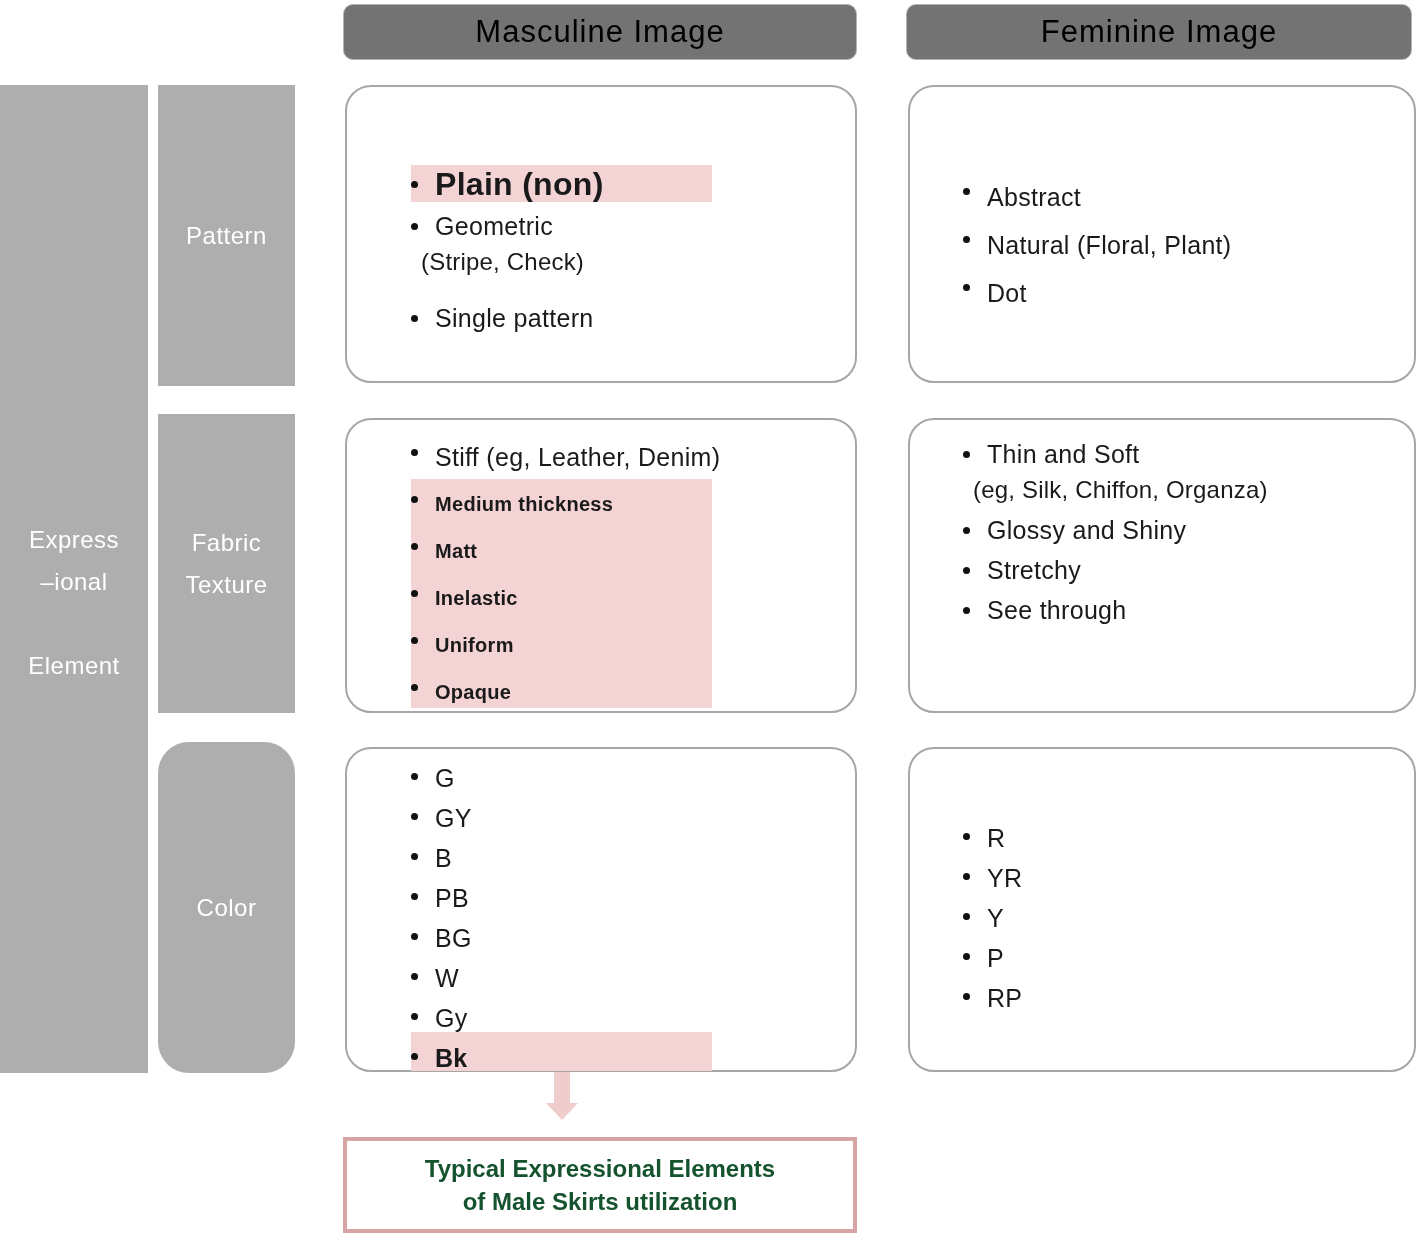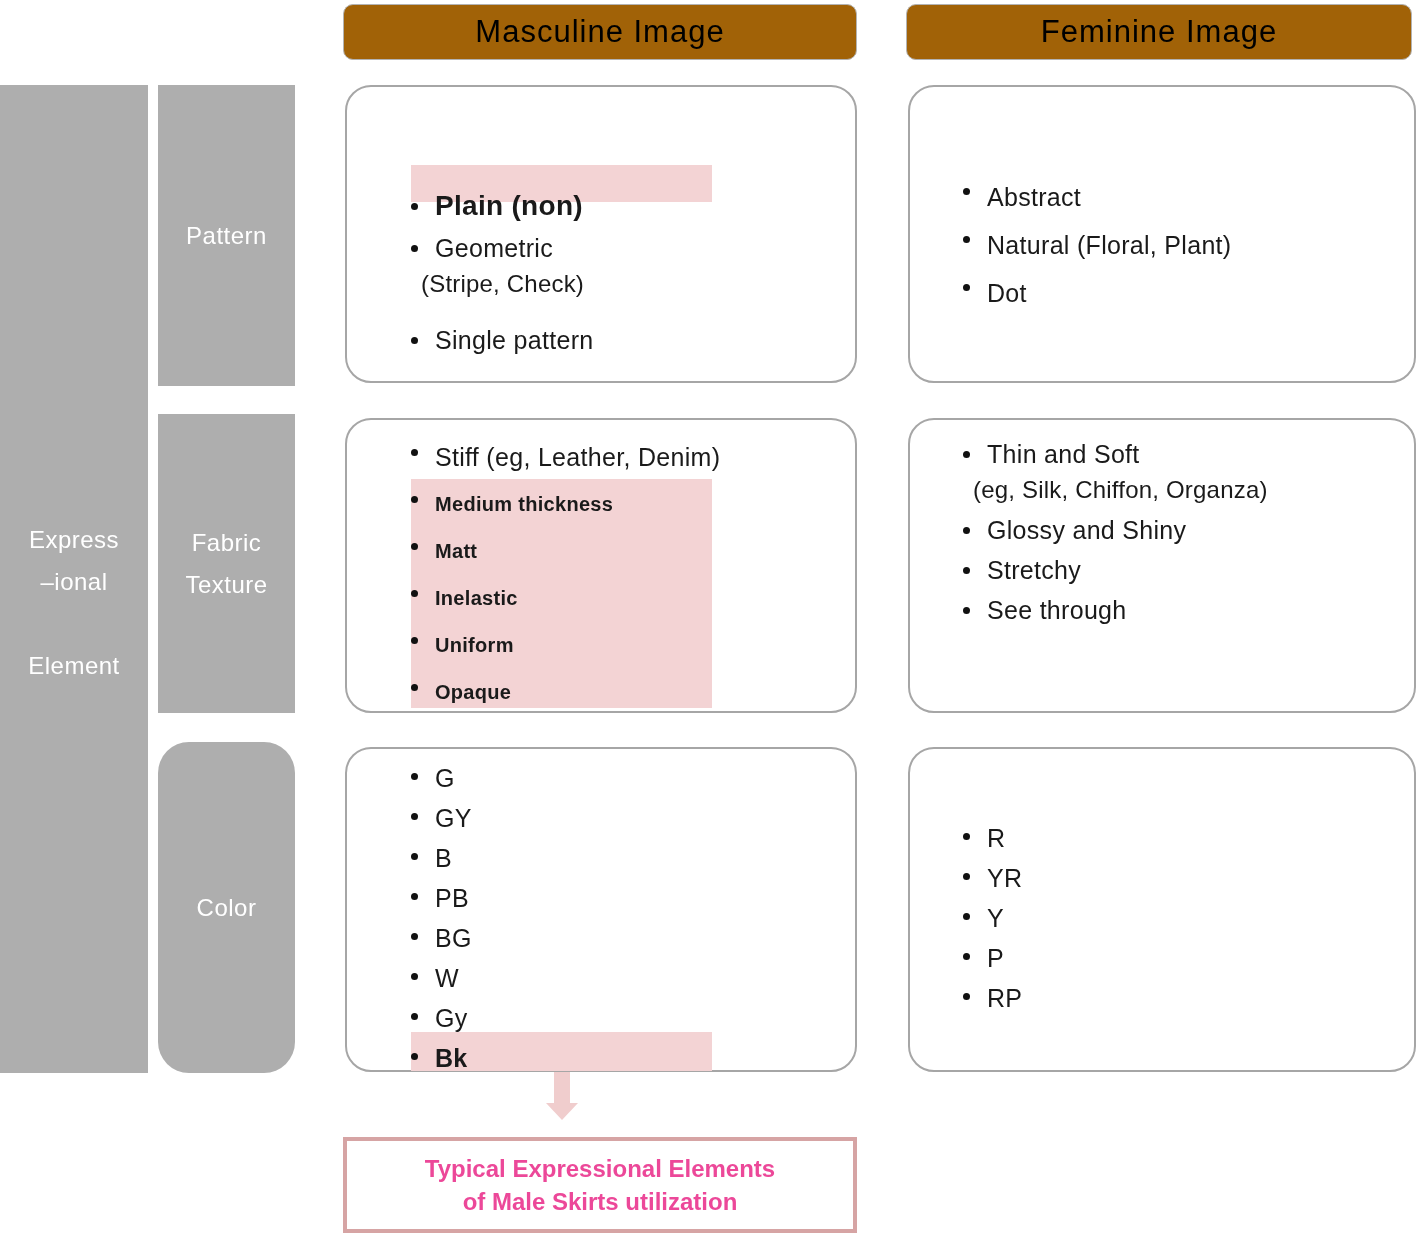--- a/index.html
+++ b/index.html
@@ -11,21 +11,21 @@
     width: 1418px;
     height: 1239px;
     position: relative;
     font-family: "Liberation Sans", sans-serif;
     overflow: hidden;
   }
 
   
   .header-pill {
     position: absolute;
-    background: #a16207;
+    background: #737373;
     border: 1px solid #b3b3b3;
     border-radius: 10px;
     display: flex;
     align-items: center;
     justify-content: center;
     font-size: 31px;
     letter-spacing: 1px;
     color: #000;
     box-sizing: border-box;
   }
@@ -114,21 +114,21 @@
   .sub {
     display: block;
     font-size: 24px;
     letter-spacing: 0.2px;
     margin-left: -14px;
   }
 
   
   #list-m-pattern { left: 398px; top: 166px; width: 440px; }
   #list-m-pattern .bullet-item { margin-bottom: 6px; }
-  #list-m-pattern .bullet-item:nth-child(1) { line-height: 36px; font-size: 28px; margin-top: 22px; }
+  #list-m-pattern .bullet-item:nth-child(1) { line-height: 36px; font-size: 32px; }
   #list-m-pattern .bullet-item:nth-child(2) { line-height: 36px; margin-top: 4px; }
   #list-m-pattern .bullet-item:nth-child(3) { line-height: 36px; margin-top: 20px; }
 
   
   #list-f-pattern { left: 950px; top: 173px; width: 450px; }
   #list-f-pattern .bullet-item { line-height: 48px; }
 
   
   #list-m-fabric { left: 398px; top: 434px; width: 450px; }
   #list-m-fabric .bullet-item { line-height: 47px; }
@@ -172,21 +172,21 @@
     box-sizing: border-box;
     display: flex;
     align-items: center;
     justify-content: center;
     text-align: center;
   }
   #conclusion-text {
     font-size: 24px;
     font-weight: bold;
     line-height: 33px;
-    color: #ec4899;
+    color: #14532d;
     white-space: pre-line;
   }
 </style>
 </head>
 <body>
 
 <div class="header-pill" id="header-masculine">
   <span>Masculine  Image</span>
 </div>
 <div class="header-pill" id="header-feminine">

